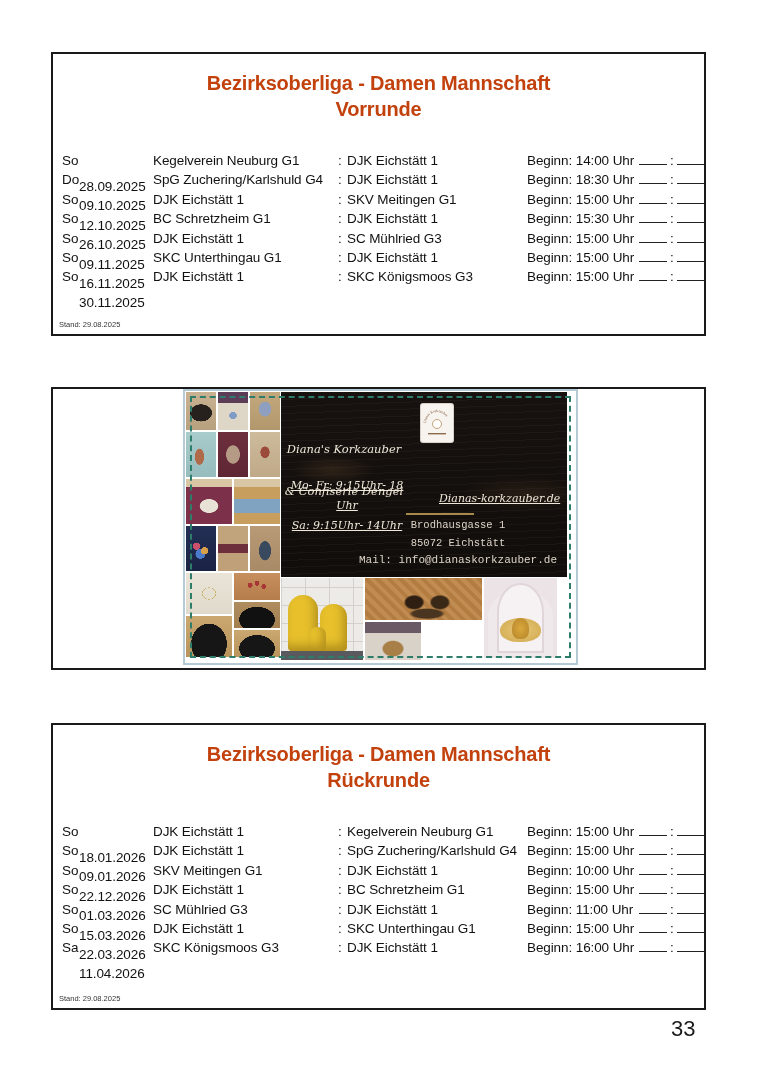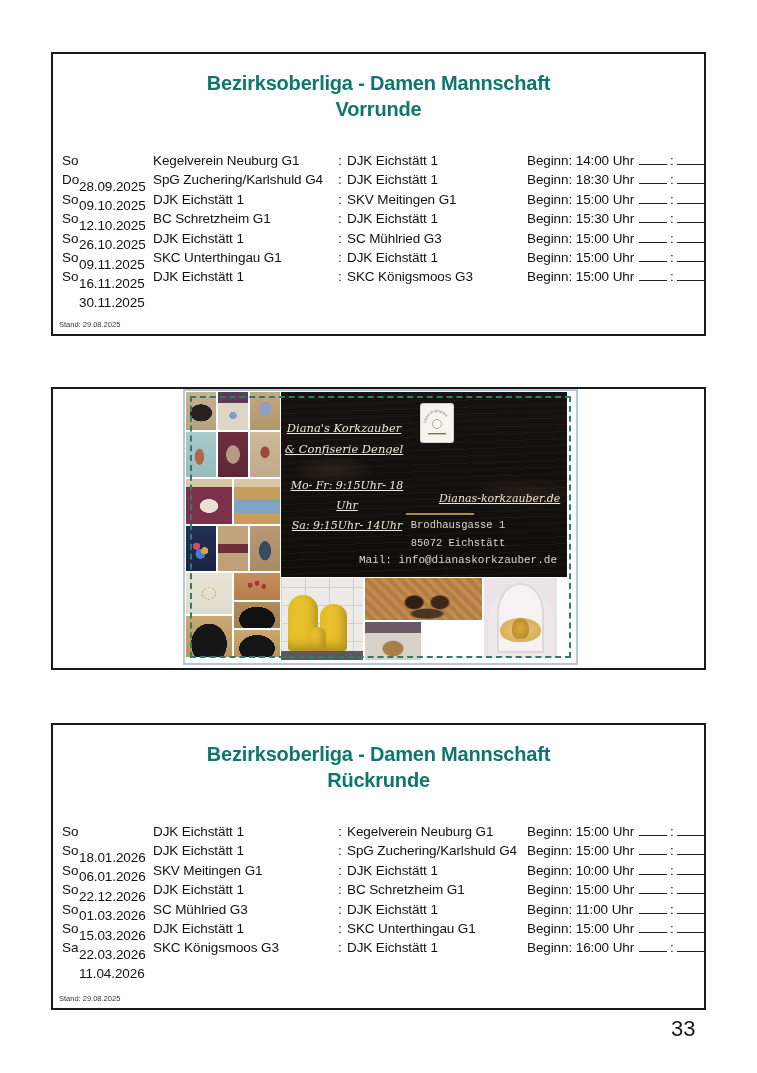--- a/index.html
+++ b/index.html
@@ -5,21 +5,21 @@
   html,body{margin:0;padding:0;background:#ffffff;}
   .page{position:relative;width:757px;height:1073px;background:#fff;
         font-family:"Liberation Sans", sans-serif;color:#111;overflow:hidden;}
 
   
   .box{position:absolute;left:51px;width:655px;border:2px solid #1a1a1a;
        background:#fff;box-sizing:border-box;overflow:hidden;}
   .box-vor{top:52px;height:284px;}
   .box-rueck{top:723px;height:287px;}
   .box-title{margin:0;padding-top:16px;text-align:center;font-size:20px;
-             font-weight:700;line-height:26px;letter-spacing:-0.2px;color:#0f766e;}
+             font-weight:700;line-height:26px;letter-spacing:-0.2px;color:#c2410c;}
   .rows{position:absolute;left:0;right:12px;top:99px;}
   .mrow{position:relative;height:19.4px;font-size:13.5px;letter-spacing:-0.1px;}
   .c{position:absolute;white-space:nowrap;top:0;}
   .c.day{left:9px;}
   .c.date{left:26px;margin-top:26px;}
   .c.home{left:100px;}
   .c.sep{left:285px;}
   .c.away{left:294px;}
   .c.beg{left:474px;}
   .c.blanks{left:586px;width:72px;overflow:hidden;}
@@ -62,21 +62,21 @@
   
   .wood{position:absolute;left:96px;top:1px;width:286px;height:185px;color:#efe8d9;
         background:
           radial-gradient(60px 20px at 18% 42%,rgba(95,68,42,.35),transparent 70%),
           radial-gradient(90px 26px at 85% 55%,rgba(95,68,42,.25),transparent 70%),
           repeating-linear-gradient(178deg,rgba(255,255,255,.035) 0 1px,transparent 1px 7px),
           linear-gradient(#171210,#110d0a);}
   .script{font-family:"DejaVu Serif","Liberation Serif",serif;font-style:italic;}
   .wood .nameblock{position:absolute;left:0;top:26px;width:126px;text-align:center;
         font-size:11.5px;line-height:21px;}
-  .wood .nameblock span{display:block;text-decoration:underline;}
+  .wood .nameblock span{display:block;margin-top:21px;}
   .wood .hoursblock{position:absolute;left:0;top:84px;width:132px;text-align:center;
         font-size:11px;line-height:20px;}
   .wood .hoursblock span{display:block;text-decoration:underline;}
   .wood .website{position:absolute;left:158px;top:100px;font-size:11px;text-decoration:underline;}
   .wood .goldline{position:absolute;left:125px;top:121px;width:68px;height:2px;background:#a58a4a;}
   .wood .addrblock{position:absolute;left:48px;top:125px;width:258px;text-align:center;
         font-family:Liberation Mono, monospace;font-size:10.5px;line-height:17.5px;color:#ddd5c8;}
   .wood .addrblock .mail{font-size:11px;white-space:nowrap;}
   .logo{position:absolute;left:140px;top:12px;width:32px;height:38px;background:#f7f4ef;
         border-radius:2px;box-shadow:0 0 0 1px #d8d2c8;}
@@ -289,21 +289,21 @@
           <span class="c day">So</span>
           <span class="c date">18.01.2026</span>
           <span class="c home">DJK Eichstätt 1</span>
           <span class="c sep">:</span>
           <span class="c away">Kegelverein Neuburg G1</span>
           <span class="c beg">Beginn: 15:00 Uhr</span>
           <span class="c blanks"><i class="bl b1"></i>:<i class="bl b2"></i></span>
         </div>
         <div class="mrow">
           <span class="c day">So</span>
-          <span class="c date">06.01.2026</span>
+          <span class="c date">09.01.2026</span>
           <span class="c home">DJK Eichstätt 1</span>
           <span class="c sep">:</span>
           <span class="c away">SpG Zuchering/Karlshuld G4</span>
           <span class="c beg">Beginn: 15:00 Uhr</span>
           <span class="c blanks"><i class="bl b1"></i>:<i class="bl b2"></i></span>
         </div>
         <div class="mrow">
           <span class="c day">So</span>
           <span class="c date">22.12.2026</span>
           <span class="c home">SKV Meitingen G1</span>

